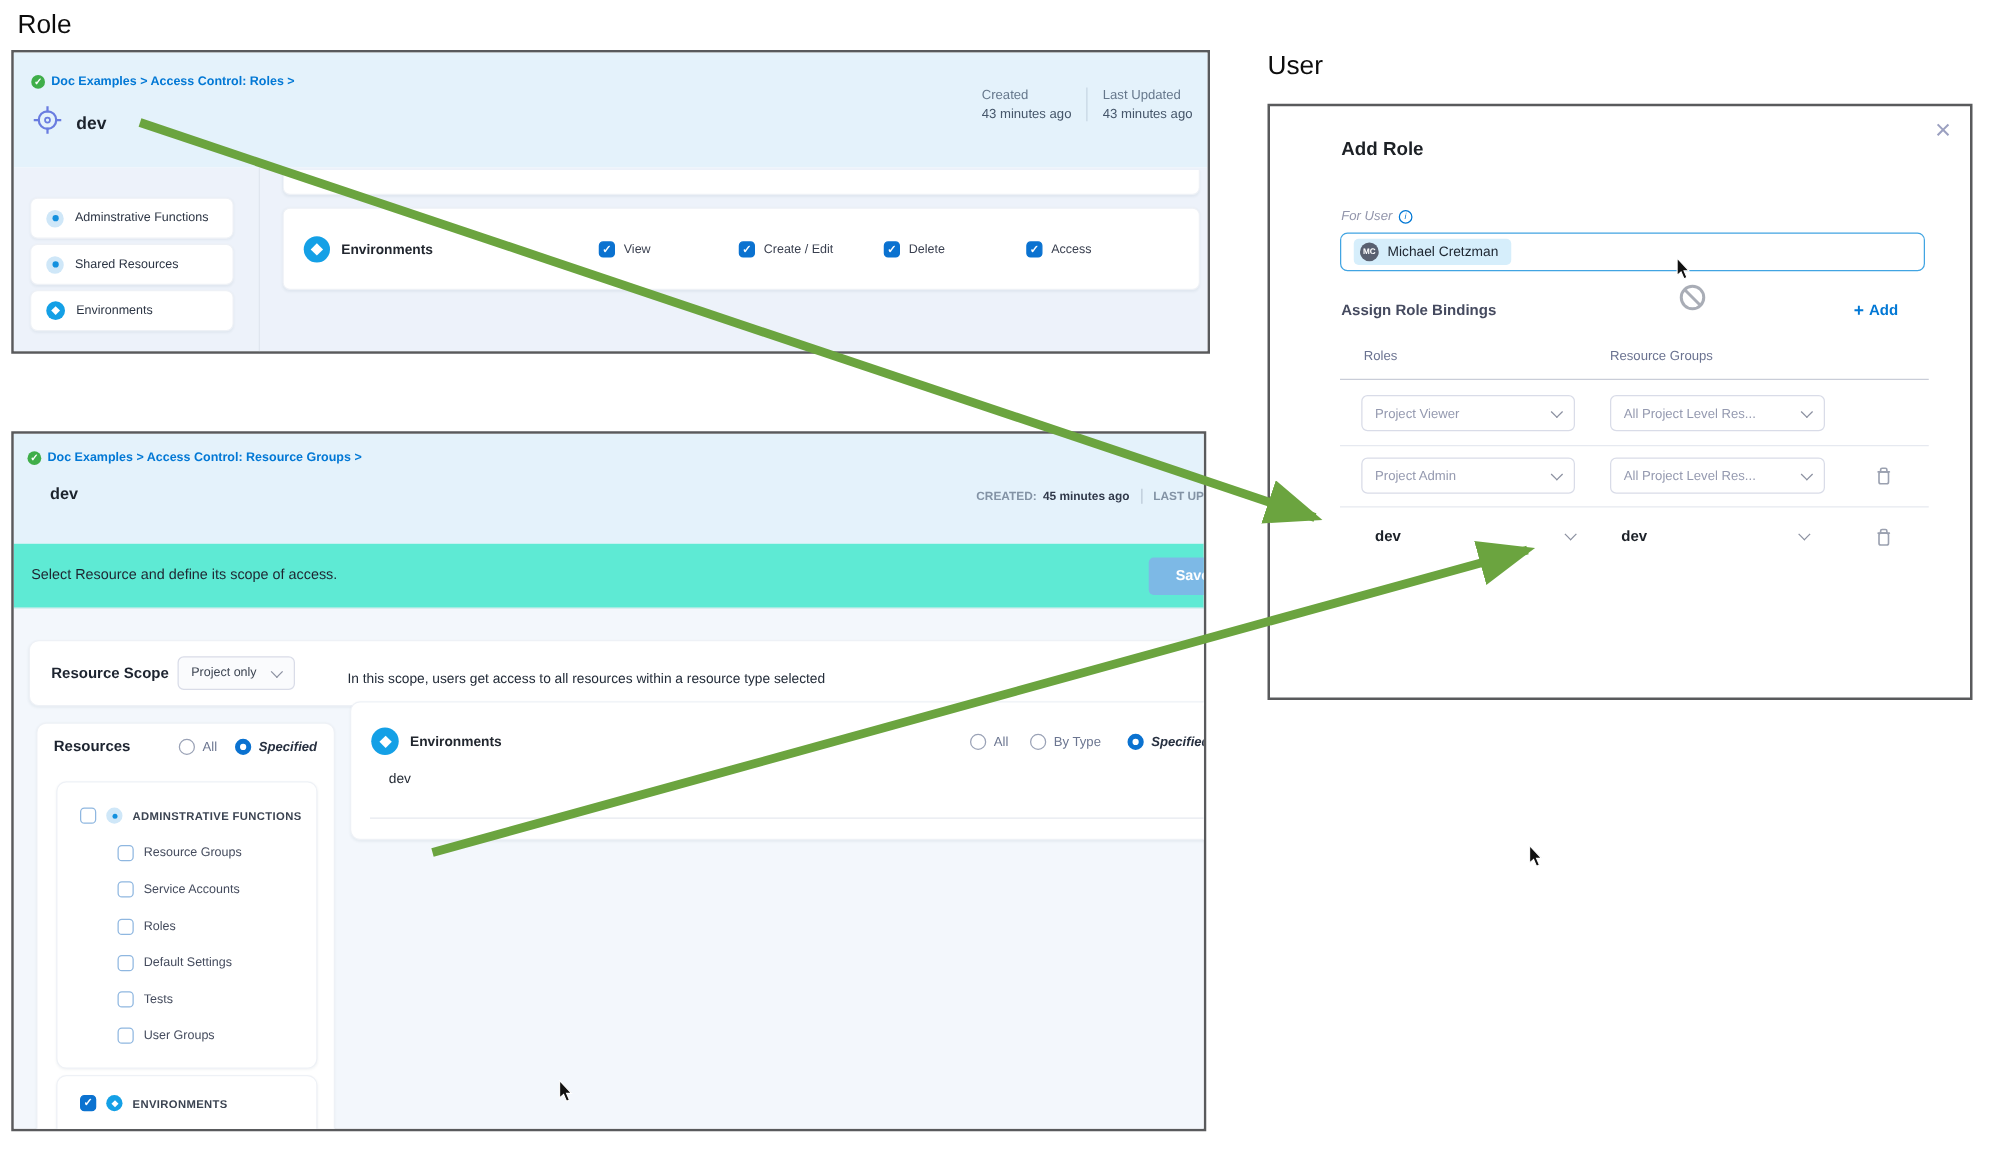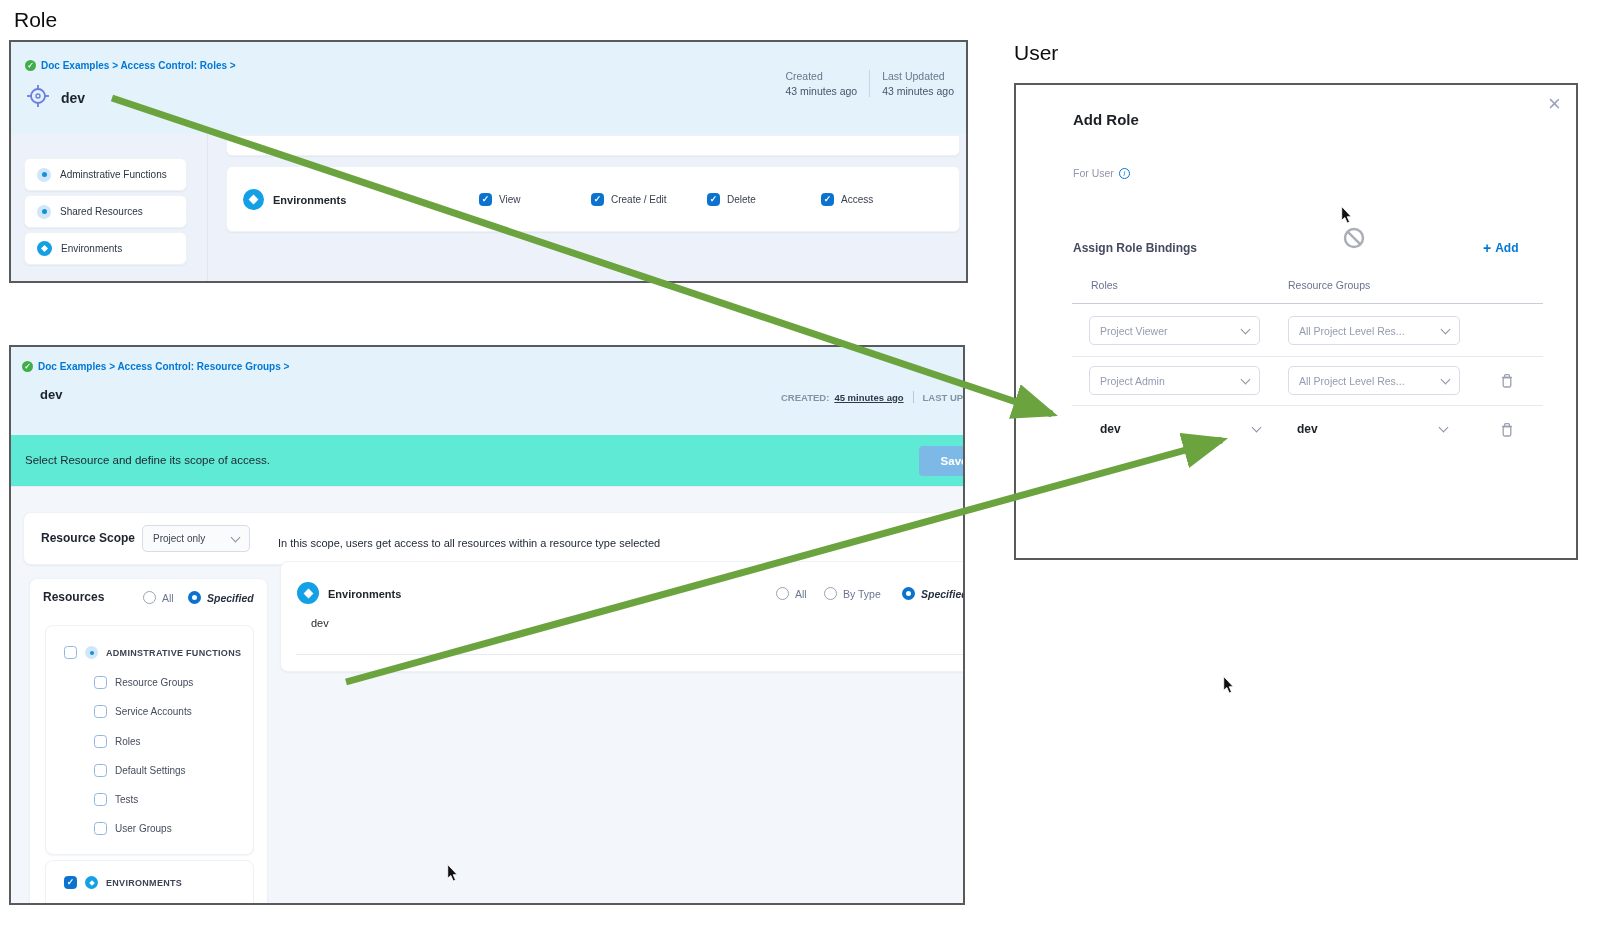--- a/index.html
+++ b/index.html
@@ -141,36 +141,36 @@
 
   <section class="panel" style="left:9px; top:345px; width:956px; height:560px;">
     <div class="hdr" style="height:88px;">
       <div class="abs crumb" style="left:11px; top:14px;">
         <span class="gcheck">✓</span>
         <span>Doc Examples &gt; Access Control: Resource Groups &gt;</span>
       </div>
       <div class="abs" style="left:29px; top:40px; font-size:13px; font-weight:600; color:#1c232c;">dev</div>
       <div class="abs" style="left:770px; top:44px; display:flex; align-items:center; gap:5px; white-space:nowrap;">
         <span style="font-size:9.5px; color:#8393a5; font-weight:600;">CREATED:</span>
-        <span style="font-size:9.5px; color:#30394a; font-weight:600;text-decoration:underline;">45 minutes ago</span>
+        <span style="font-size:9.5px; color:#30394a; font-weight:600;">45 minutes ago</span>
         <span style="display:inline-block; width:1px; height:12px; background:#b9c7d6; margin:0 4px;"></span>
         <span style="font-size:9.5px; color:#8393a5; font-weight:600;">LAST UPD</span>
       </div>
     </div>
 
     <div class="abs" style="left:0; top:88px; right:0; height:52px; background:#5eead4; border-bottom:1px solid #e8ecf2;">
       <span class="abs" style="left:14px; top:19px; font-size:11.5px; color:#1f2430;">Select Resource and define its scope of access.</span>
       <button class="abs" style="left:908px; top:11px; width:70px; height:30px; background:#7db9e6; color:#fff; border:none; border-radius:4px; font-size:11.5px; font-weight:700; font-family:inherit;">Save</button>
     </div>
 
     <div class="abs" style="left:0; top:140px; right:0; bottom:0; background:#f3f7fc;">
 
       <div class="card" style="left:12px; top:25px; width:980px; height:53px; border-radius:8px;">
         <span class="abs" style="left:17px; top:18px; font-size:12px; font-weight:700; color:#1d2430;">Resource Scope</span>
-        <div class="sel-box abs" style="left:118px; top:12px; width:108px; height:27px; color:#3c4452; background:#fafbfd;">
+        <div class="sel-box abs" style="left:118px; top:12px; width:94px; height:27px; color:#3c4452; background:#fafbfd;">
           <span style="font-size:10px;">Project only</span>
           <span class="chev" style="margin-top:-3px;"></span>
         </div>
       </div>
 
       <div class="card" style="left:18px; top:91px; width:239px; height:335px; border-radius:8px;">
         <span class="abs" style="left:13px; top:11px; font-size:12px; font-weight:700; color:#1d2430;">Resources</span>
         <span class="abs" style="left:113px; top:12px; display:flex; align-items:center; gap:6px;">
           <span class="radio"></span>
           <span class="radlbl">All</span>
@@ -251,24 +251,30 @@
       </div>
     </div>
   </section>
 
   <section class="panel" style="left:1014px; top:83px; width:564px; height:477px; border-width:2px;">
     <span class="abs" style="left:532px; top:8px; font-size:22px; color:#9ba0c0; line-height:1; cursor:default;">×</span>
 
     <div class="abs" style="left:57px; top:26px; font-size:15px; font-weight:700; color:#1c2025;">Add Role</div>
 
     <div class="abs" style="left:57px; top:82px; display:flex; align-items:center; gap:5px;">
-      <span style="font-size:10.5px; color:#9295ab;">For User</span>
+      <span style="font-size:10.5px; color:#9295ab;font-style:italic;">For User</span>
       <span style="width:11px; height:11px; border:1.2px solid #0278d5; border-radius:50%; color:#0278d5; font-size:7px; display:inline-flex; align-items:center; justify-content:center; font-style:italic;">i</span>
     </div>
 
+    <div class="abs" style="left:56px; top:101px; width:468px; height:31px; border:1.5px solid #41a4e2; border-radius:6px; background:#fff; display:flex; align-items:center; padding-left:10px;">
+      <span style="display:inline-flex; align-items:center; gap:7px; background:#d6eefb; border-radius:4px; padding:3px 10px 3px 5px;">
+        <span style="width:15px; height:15px; border-radius:50%; background:#596070; color:#fff; font-size:6.5px; font-weight:700; display:inline-flex; align-items:center; justify-content:center;">MC</span>
+        <span style="font-size:11px; color:#1d2530;">Michael Cretzman</span>
+      </span>
+    </div>
 
     <div class="abs" style="left:57px; top:156px; font-size:12px; font-weight:700; color:#454a5f;">Assign Role Bindings</div>
     <div class="abs" style="left:467px; top:155px; display:flex; align-items:center; gap:4px; color:#0278d5;">
       <span style="font-size:14px; font-weight:700;">+</span>
       <span style="font-size:12px; font-weight:600;">Add</span>
     </div>
 
     <div class="abs" style="left:75px; top:194px; font-size:10.5px; color:#6a7290;">Roles</div>
     <div class="abs" style="left:272px; top:194px; font-size:10.5px; color:#6a7290;">Resource Groups</div>
     <div class="divider-h" style="left:56px; top:218px; width:471px; background:#c9cdd8;"></div>

